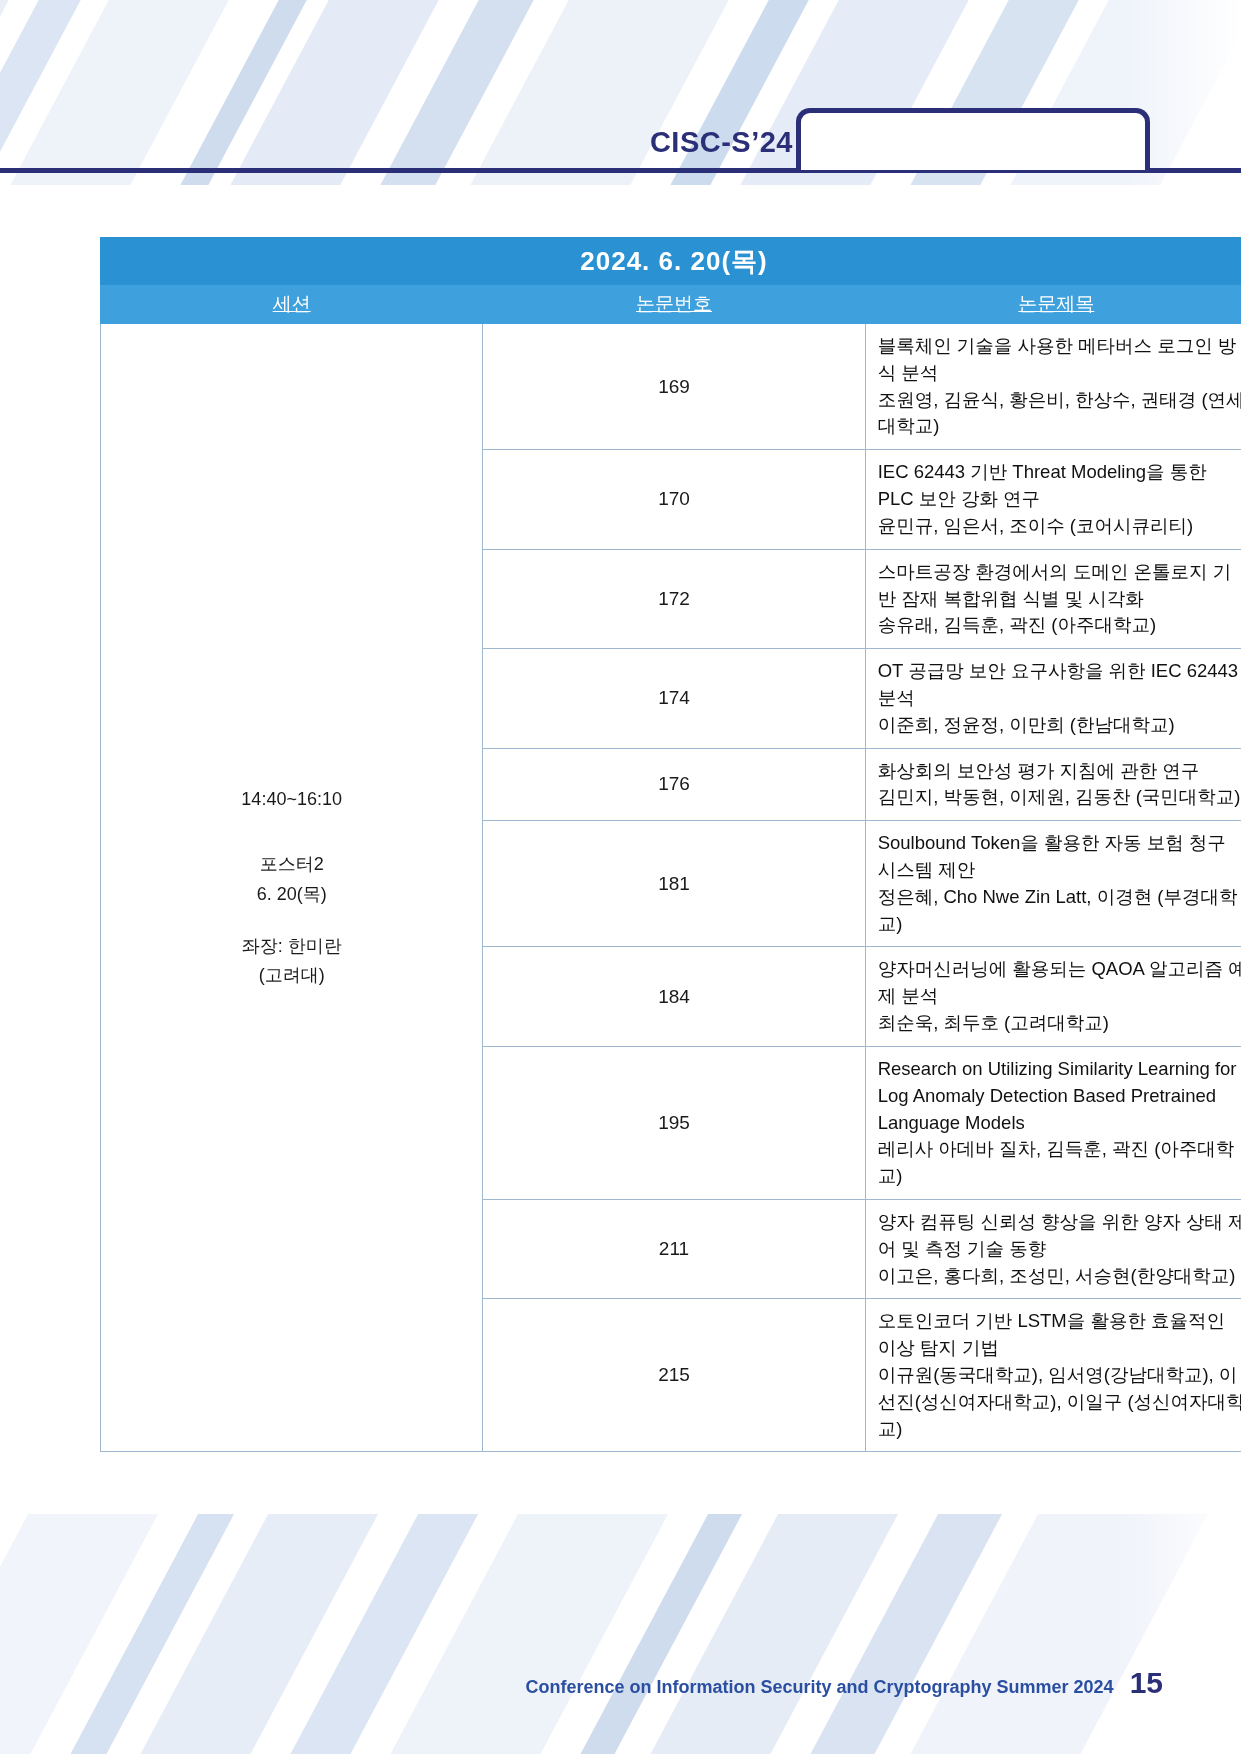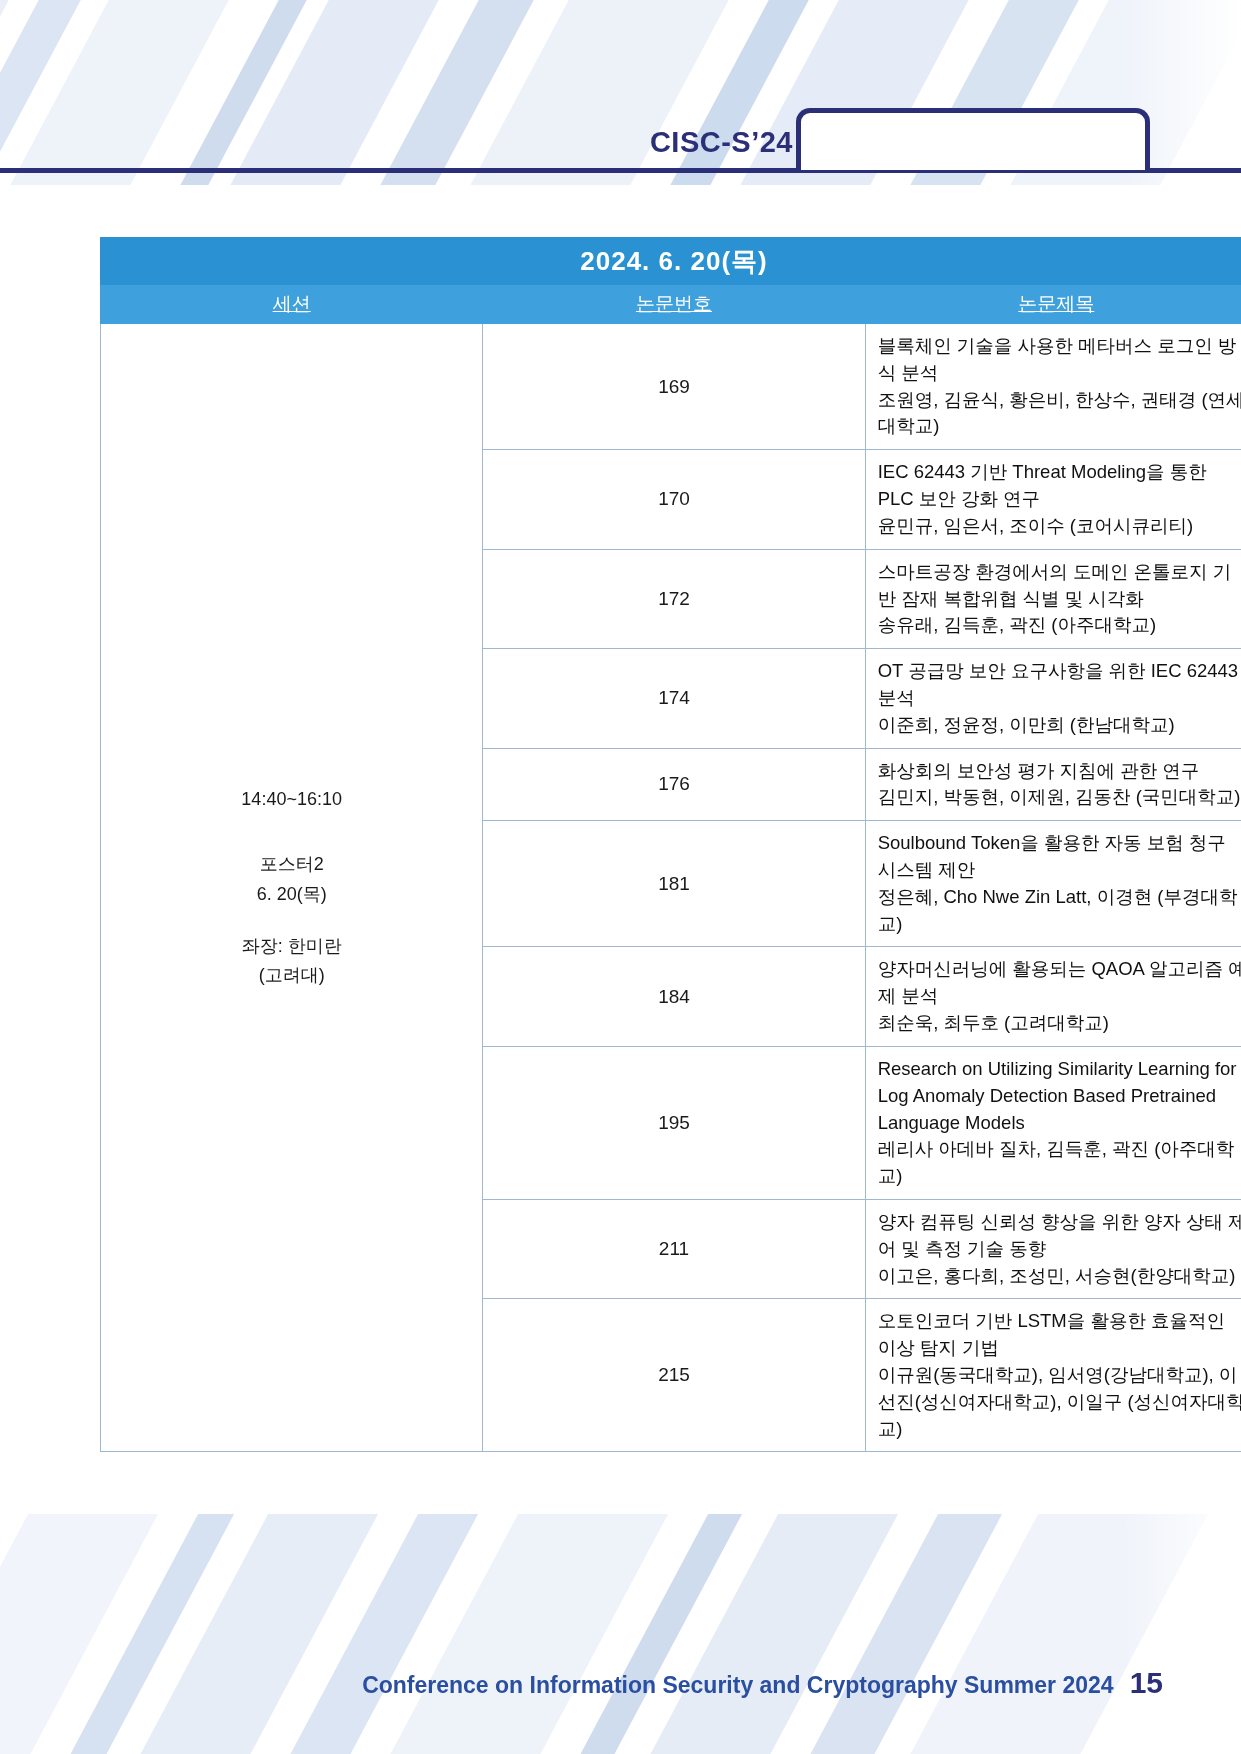--- a/index.html
+++ b/index.html
@@ -157,21 +157,21 @@
   .footer {
     position: absolute;
     bottom: 54px;
     right: 78px;
     z-index: 9;
     display: flex;
     align-items: baseline;
     gap: 16px;
   }
   .footer-text {
-    font-size: 23px;
+    font-size: 18px;
     color: #2b4fa0;
     font-weight: bold;
   }
   .footer-page {
     font-size: 30px;
     color: #2b2f77;
     font-weight: bold;
   }
 </style>
 </head>

